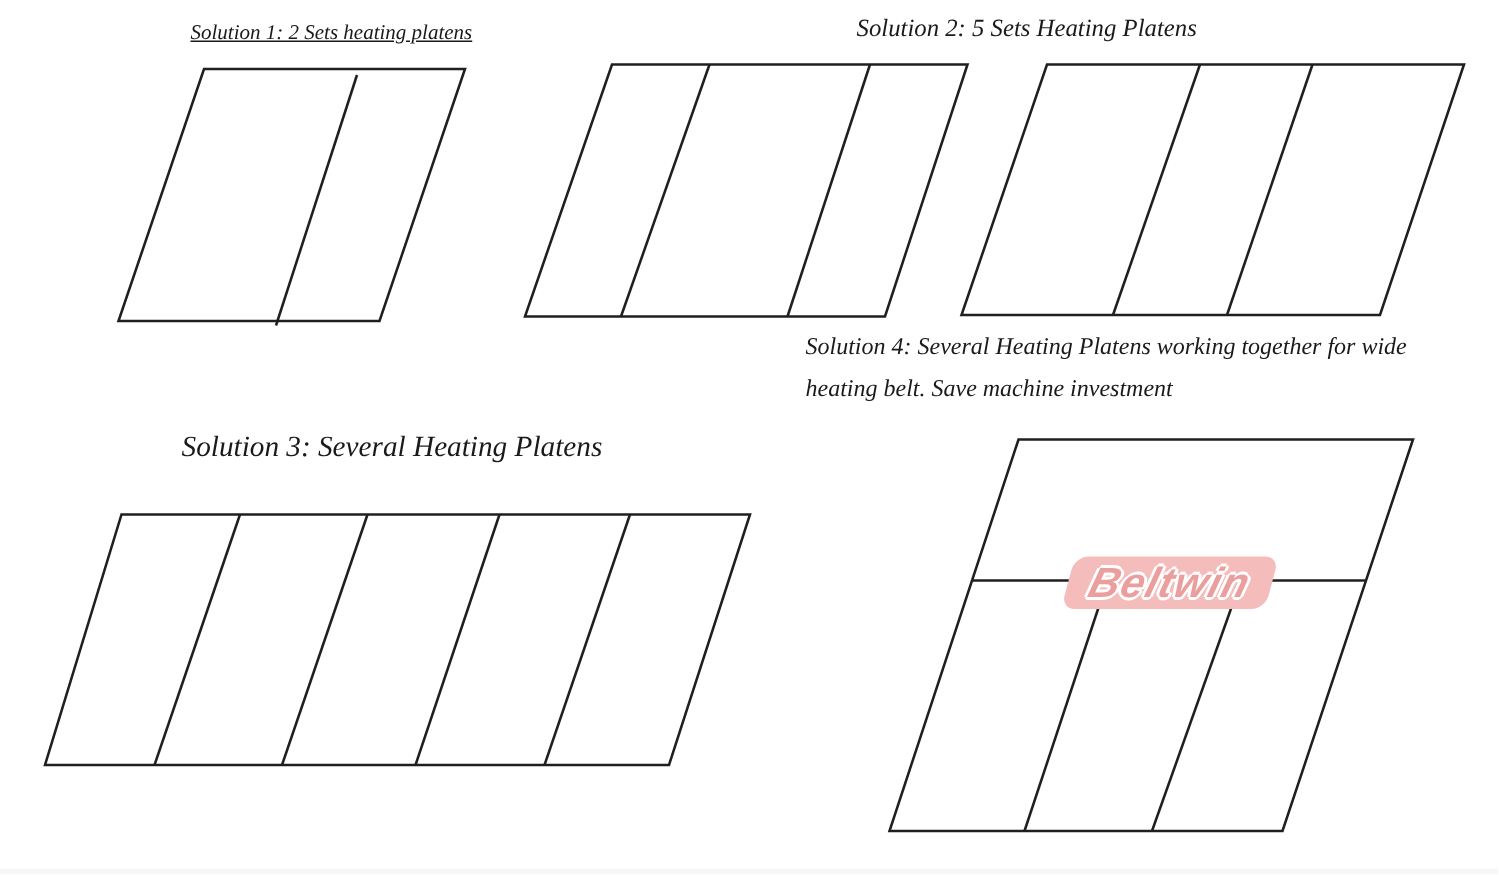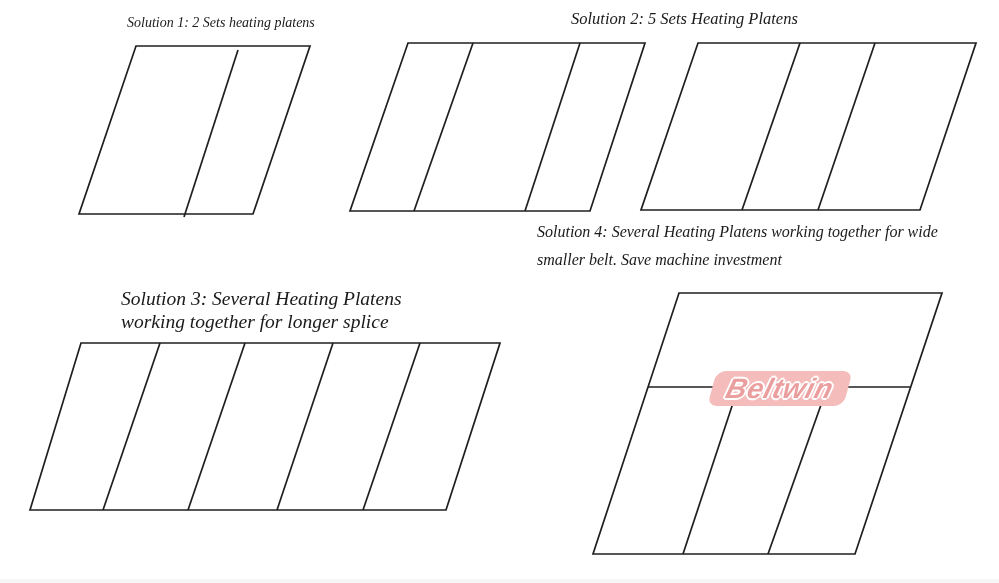--- a/index.html
+++ b/index.html
@@ -31,21 +31,21 @@
     stroke-width:1.7;
     stroke-linecap:butt;
   }
   .label{
     position:absolute;
     font-style:italic;
     color:var(--text-color);
     white-space:nowrap;
     z-index:3;
   }
-  .label-s1{left:127px;top:15px;font-size:14px;}
+  .label-s1{left:127px;top:15px;font-size:14px;text-decoration:underline;}
   .label-s2{left:571px;top:9px;font-size:16.5px;}
   .label-s3{left:121px;top:287px;font-size:19.5px;line-height:23px;}
   .label-s4{left:537px;top:218px;font-size:16px;line-height:27.5px;}
   .watermark{
     position:absolute;
     left:712px;top:371px;
     width:136px;height:35px;
     background:var(--wm-bg);
     border-radius:9px;
     transform:skewX(-15deg);
@@ -106,23 +106,22 @@
         <line x1="827" y1="388" x2="768" y2="554"></line>
       </g>
     </svg>
 
   <div class="label label-s1">Solution 1: 2 Sets heating platens</div>
 
   <div class="label label-s2">Solution 2: 5 Sets Heating Platens</div>
 
   <div class="label label-s3">
     <div>Solution 3: Several Heating Platens</div>
-    <div>working together for longer splice</div>
   </div>
 
   <div class="label label-s4">
     <div>Solution 4: Several Heating Platens working together for wide</div>
-    <div>smaller belt. Save machine investment</div>
+    <div>heating belt. Save machine investment</div>
   </div>
 
   <div class="bottom-strip"></div>
 
 </div>
 
 </body></html>

